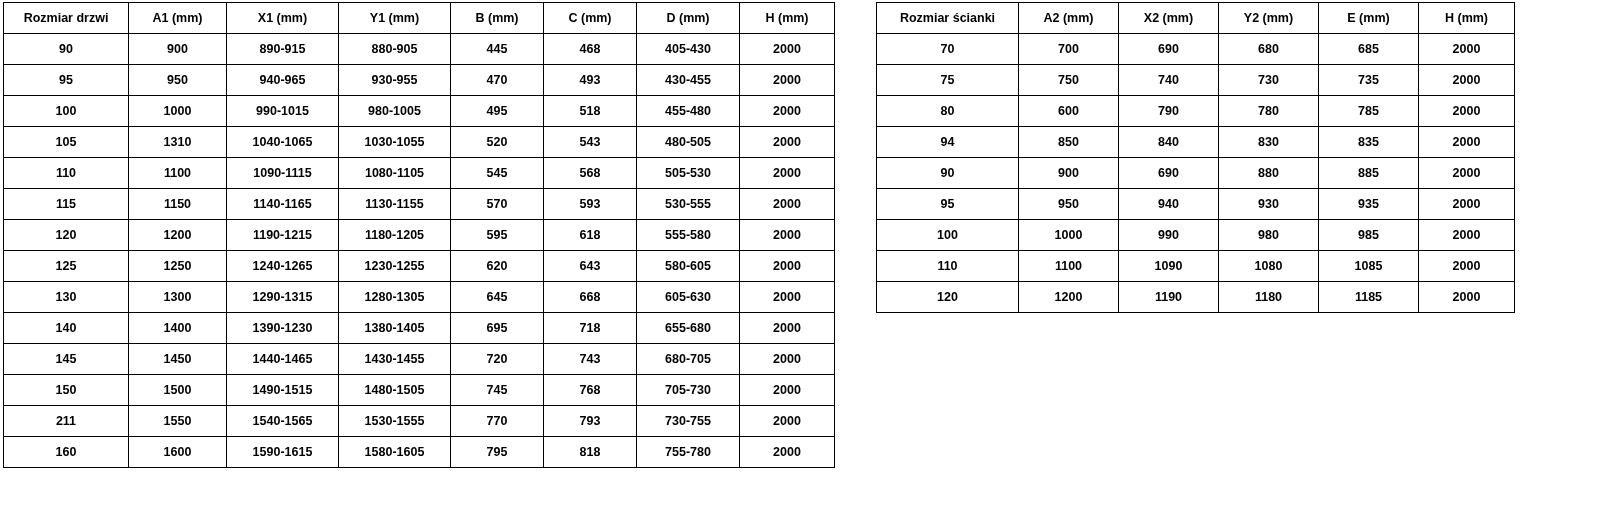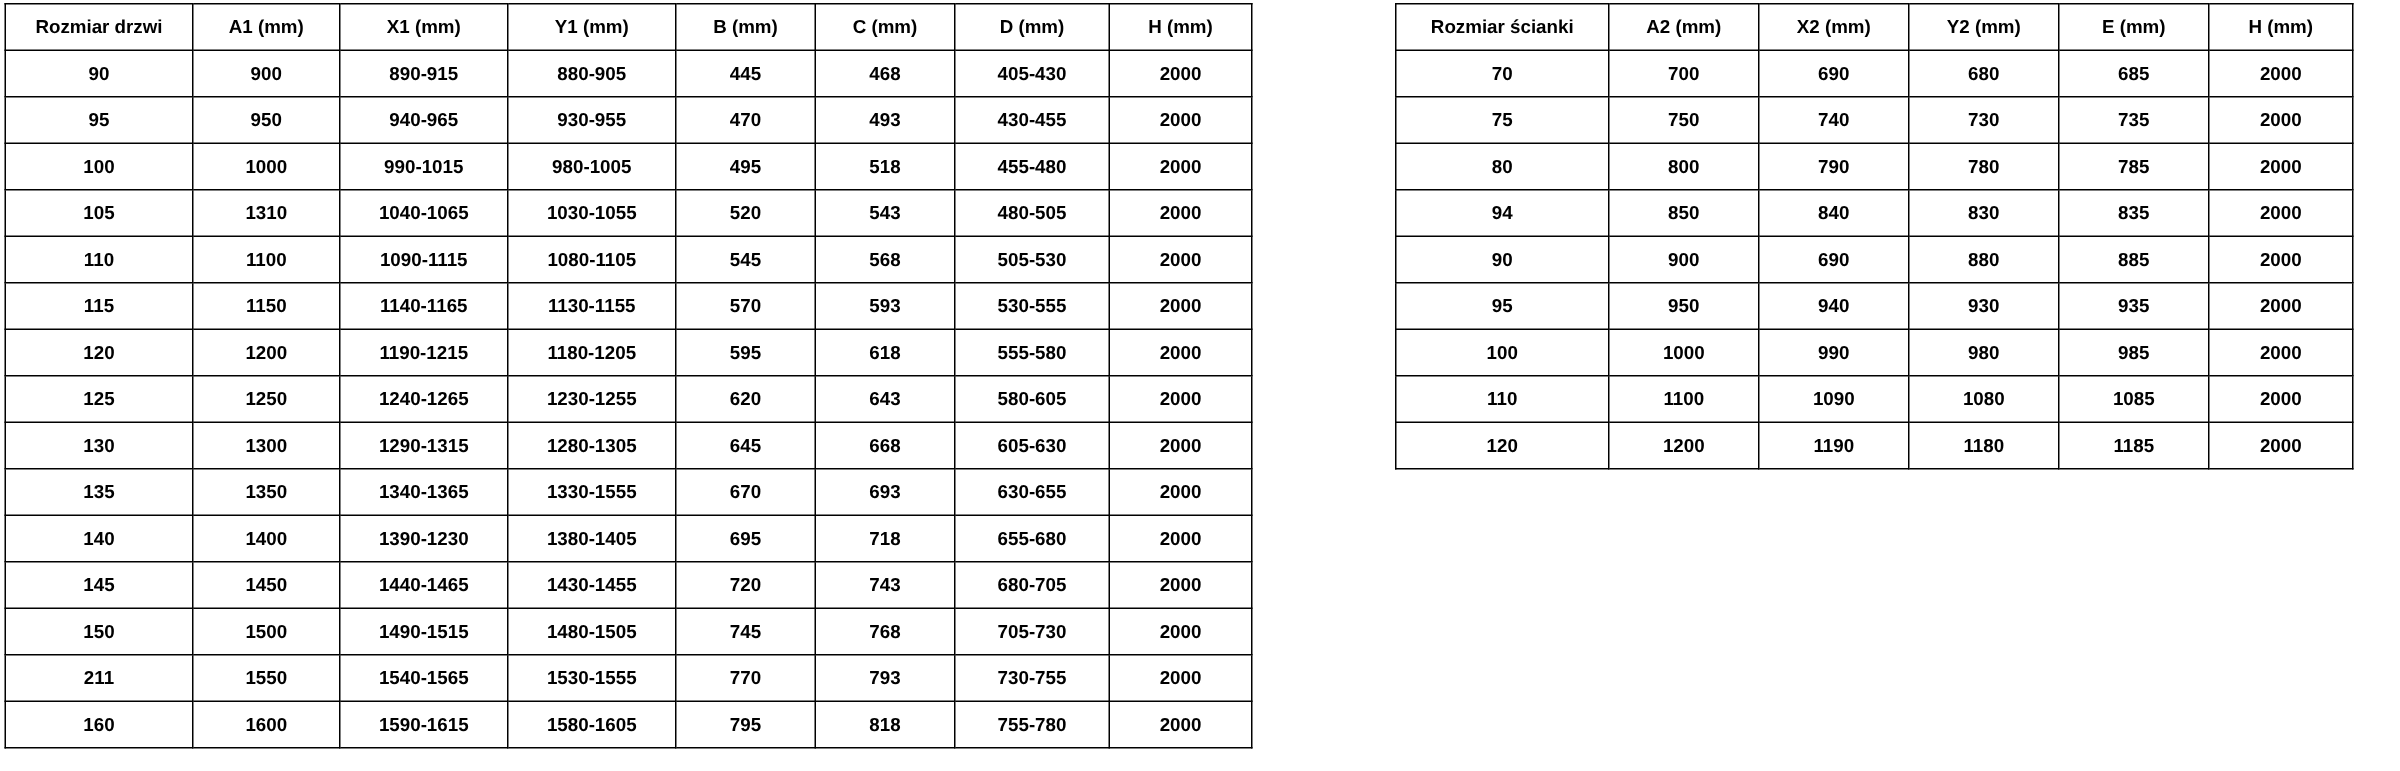--- a/index.html
+++ b/index.html
@@ -17,21 +17,21 @@
   .page {
     position: relative;
     width: 1600px;
     height: 514px;
   }
   .table-wrap {
     position: absolute;
     top: 2px;
   }
   #doors-wrap { left: 3px; }
-  #walls-wrap { left: 930px; }
+  #walls-wrap { left: 876px; }
 
   table.data {
     border-collapse: collapse;
     table-layout: fixed;
   }
   table.data th,
   table.data td {
     border: 1px solid #000000;
     text-align: center;
     vertical-align: middle;
@@ -180,30 +180,20 @@
             <td>130</td>
             <td>1300</td>
             <td>1290-1315</td>
             <td>1280-1305</td>
             <td>645</td>
             <td>668</td>
             <td>605-630</td>
             <td>2000</td>
           </tr>
           <tr>
-            <td>135</td>
-            <td>1350</td>
-            <td>1340-1365</td>
-            <td>1330-1555</td>
-            <td>670</td>
-            <td>693</td>
-            <td>630-655</td>
-            <td>2000</td>
-          </tr>
-          <tr>
             <td>140</td>
             <td>1400</td>
             <td>1390-1230</td>
             <td>1380-1405</td>
             <td>695</td>
             <td>718</td>
             <td>655-680</td>
             <td>2000</td>
           </tr>
           <tr>
@@ -282,21 +272,21 @@
           <tr>
             <td>75</td>
             <td>750</td>
             <td>740</td>
             <td>730</td>
             <td>735</td>
             <td>2000</td>
           </tr>
           <tr>
             <td>80</td>
-            <td>800</td>
+            <td>600</td>
             <td>790</td>
             <td>780</td>
             <td>785</td>
             <td>2000</td>
           </tr>
           <tr>
             <td>94</td>
             <td>850</td>
             <td>840</td>
             <td>830</td>

